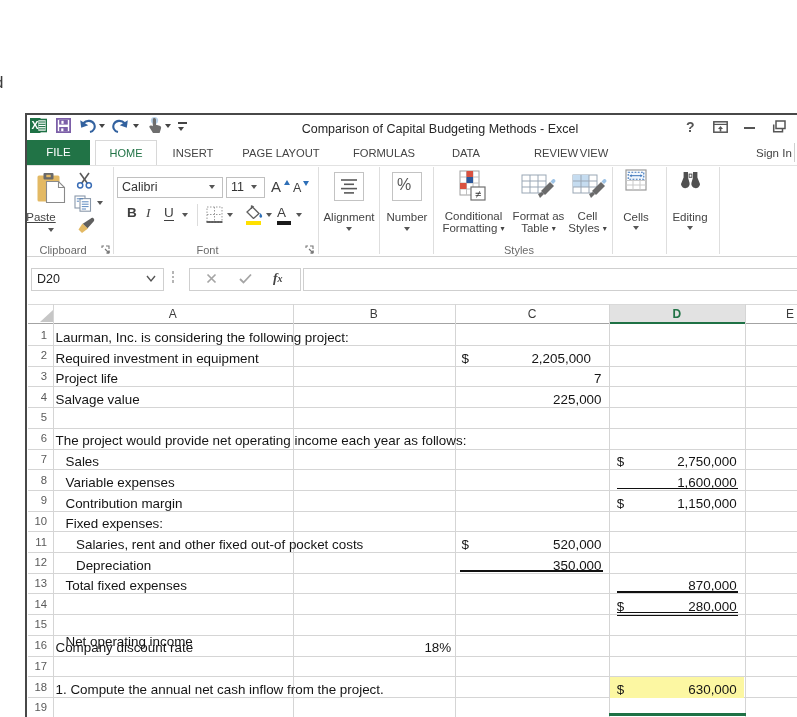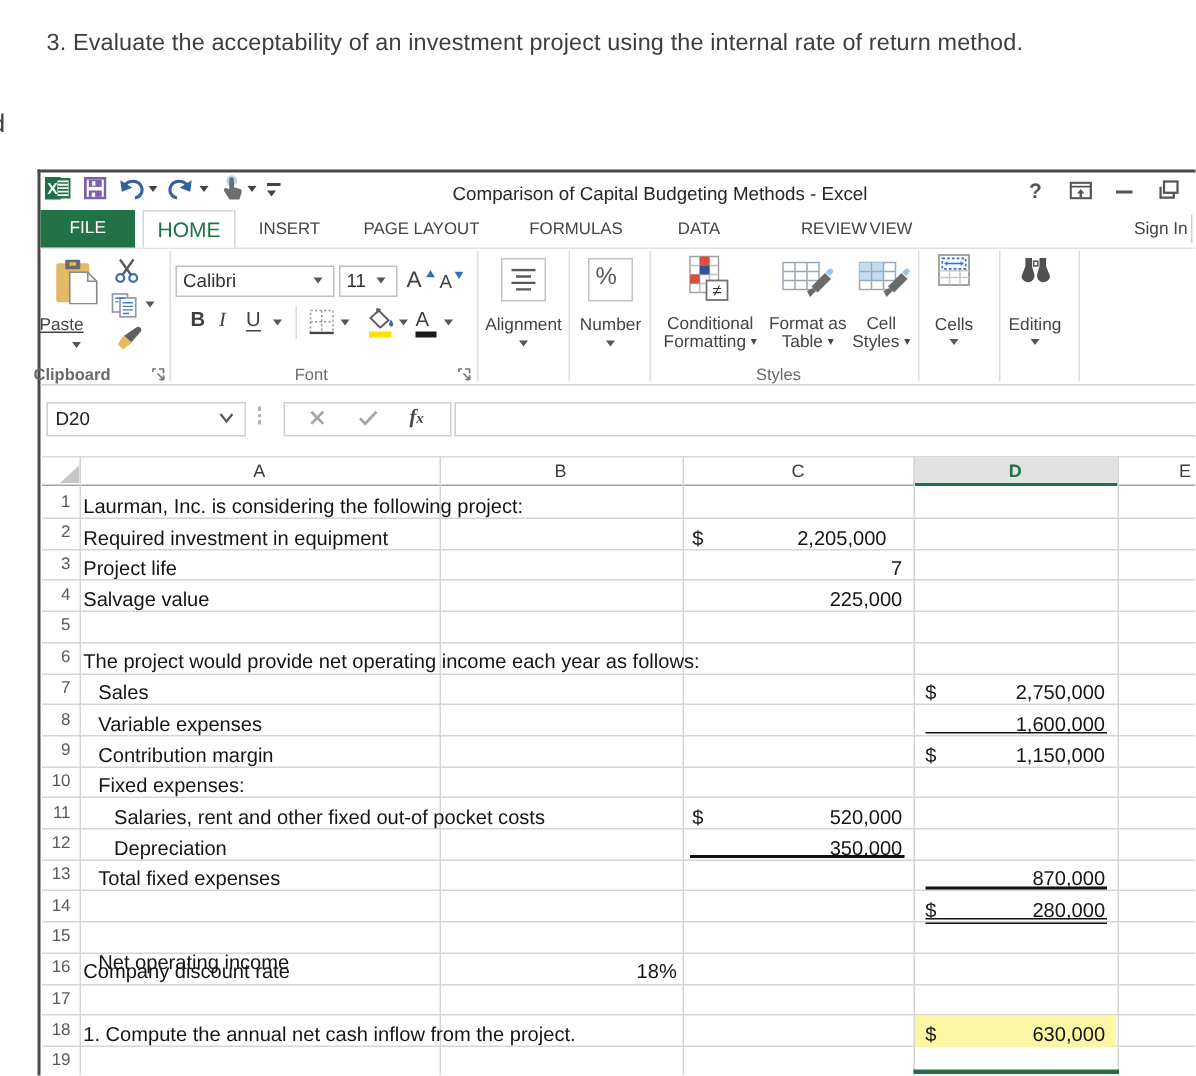--- a/index.html
+++ b/index.html
@@ -18,21 +18,20 @@
   .ribtxt{position:absolute;font-size:11.5px;color:#444;text-align:center;white-space:nowrap;}
   .grplbl{position:absolute;top:244px;font-size:11px;color:#6a6a6a;text-align:center;}
   .sep{position:absolute;top:167px;width:1px;height:87px;background:#dedede;}
   .dd{position:absolute;width:0;height:0;border-left:3.5px solid transparent;
       border-right:3.5px solid transparent;border-top:4px solid #565656;}
 </style>
 </head>
 <body>
 
 <div class="abs" style="left:31px;top:19.6px;font-size:15.6px;letter-spacing:0.1px;line-height:18px;color:#3d3d3d;">
-  <div>3. Evaluate the acceptability of an investment project using the internal rate of return method.</div>
 </div>
 <div class="abs" style="left:-6px;top:74px;font-size:17px;line-height:17px;color:#3d3d3d;">d</div>
 
 <div class="abs" style="left:25px;top:113px;width:772px;height:604px;border-top:2px solid #484848;border-left:2px solid #484848;"></div>
 
 <svg class="abs" style="left:30px;top:117px;" width="17" height="17" viewBox="0 0 17 17">
   <rect x="0" y="1" width="10.5" height="15" fill="#1e7145"></rect>
   <rect x="7.5" y="2.5" width="9" height="12" fill="#fff" stroke="#1e7145" stroke-width="1.6"></rect>
   <g stroke="#1e7145" stroke-width="1.1">
     <line x1="8.6" y1="5" x2="15.4" y2="5"></line>
@@ -80,21 +79,21 @@
 </svg>
 <div class="abs" style="left:744px;top:126.5px;width:11px;height:2px;background:#555;"></div>
 <svg class="abs" style="left:772px;top:120px;" width="14" height="13" viewBox="0 0 14 13">
   <rect x="4" y="1" width="9" height="7.5" fill="none" stroke="#555" stroke-width="1.5"></rect>
   <path d="M1.7 4.5 V11.8 H10.5 V8.5" fill="none" stroke="#555" stroke-width="1.5"></path>
 </svg>
 <div class="abs" style="left:300px;top:121.5px;width:280px;text-align:center;font-size:12.5px;color:#262626;">Comparison of Capital Budgeting Methods - Excel</div>
 
 <div class="abs" style="left:27px;top:140px;width:770px;height:25px;border-bottom:1px solid #e2e2e2;"></div>
 <div class="abs" style="left:27px;top:140px;width:63px;height:25px;background:#217346;color:#fff;font-size:11.5px;text-align:center;line-height:25px;">FILE</div>
-<div class="abs" style="left:95px;top:140px;width:62px;height:25px;background:#fff;border:1px solid #d8d8d8;border-bottom:none;box-sizing:border-box;color:#217346;font-size:14px;text-align:center;line-height:24px;">HOME</div>
+<div class="abs" style="left:95px;top:140px;width:62px;height:25px;background:#fff;border:1px solid #d8d8d8;border-bottom:none;box-sizing:border-box;color:#217346;font-size:11px;text-align:center;line-height:24px;">HOME</div>
 <div class="tabtxt" style="left:160px;width:66px;">INSERT</div>
 <div class="tabtxt" style="left:240px;width:82px;">PAGE LAYOUT</div>
 <div class="tabtxt" style="left:348px;width:72px;">FORMULAS</div>
 <div class="tabtxt" style="left:446px;width:40px;">DATA</div>
 <div class="tabtxt" style="left:531px;width:50px;">REVIEW</div>
 <div class="tabtxt" style="left:574px;width:40px;">VIEW</div>
 <div class="abs" style="left:756px;top:147px;font-size:11.5px;color:#444;">Sign In</div>
 <div class="abs" style="left:794px;top:143px;width:1px;height:19px;background:#cfcfcf;"></div>
 
 <svg class="abs" style="left:37px;top:173px;" width="29" height="30" viewBox="0 0 29 30">
@@ -125,21 +124,21 @@
     <line x1="7.8" y1="11.6" x2="14.6" y2="11.6"></line>
       <line x1="7.8" y1="14" x2="12" y2="14"></line>
   </g>
 </svg>
 <div class="dd" style="left:97px;top:201px;"></div>
 
 <svg class="abs" style="left:77px;top:215px;" width="19" height="19" viewBox="0 0 19 19">
   <path d="M1.5 14.5 L5 18 L11 13.5 L5.5 8.5 Z" fill="#e3b964"></path>
   <path d="M5.8 8.8 L10.6 13.2 L16.8 6.2 C18.4 4.4 15.6 1.6 13.8 3.4 Z" fill="#5f5f5f"></path>
 </svg>
-<div class="grplbl" style="left:18px;width:60px;font-weight:bold;">Clipboard</div>
+<div class="grplbl" style="left:33px;width:60px;">Clipboard</div>
 <svg class="abs" style="left:101px;top:245px;" width="9" height="9" viewBox="0 0 9 9">
   <path d="M1 3 V1 H3 M5 1 H8 V4 M8 6 V8 H6" fill="none" stroke="#777" stroke-width="1.1"></path>
   <path d="M4 4 L8 8 M8 8 V5.2 M8 8 H5.2" stroke="#777" stroke-width="1.1" fill="none"></path>
 </svg>
 <div class="sep" style="left:113px;"></div>
 
 <div class="abs" style="left:117px;top:177px;width:106px;height:21px;border:1px solid #c0c0c0;box-sizing:border-box;"></div>
 <div class="abs" style="left:122px;top:180px;font-size:12.5px;color:#333;">Calibri</div>
 <div class="dd" style="left:209px;top:185px;"></div>
 <div class="abs" style="left:226px;top:177px;width:39px;height:21px;border:1px solid #c0c0c0;box-sizing:border-box;"></div>

